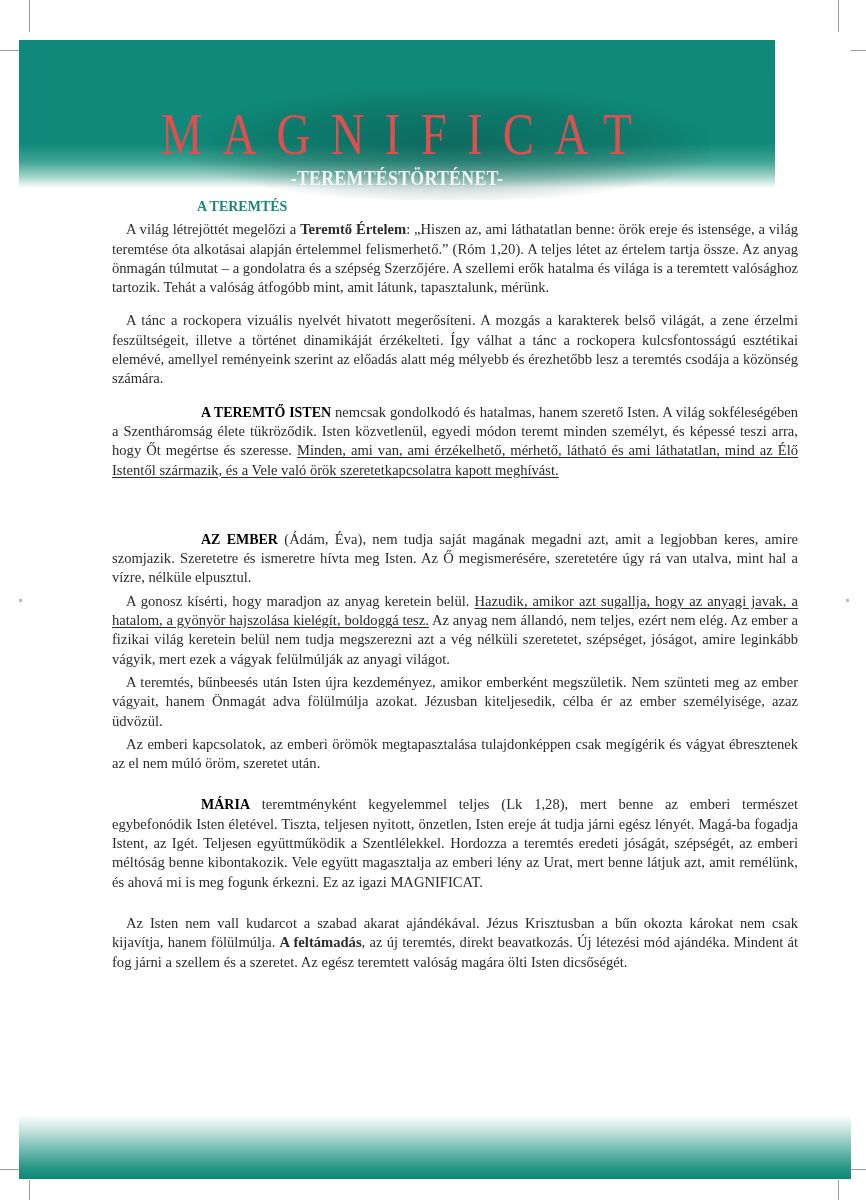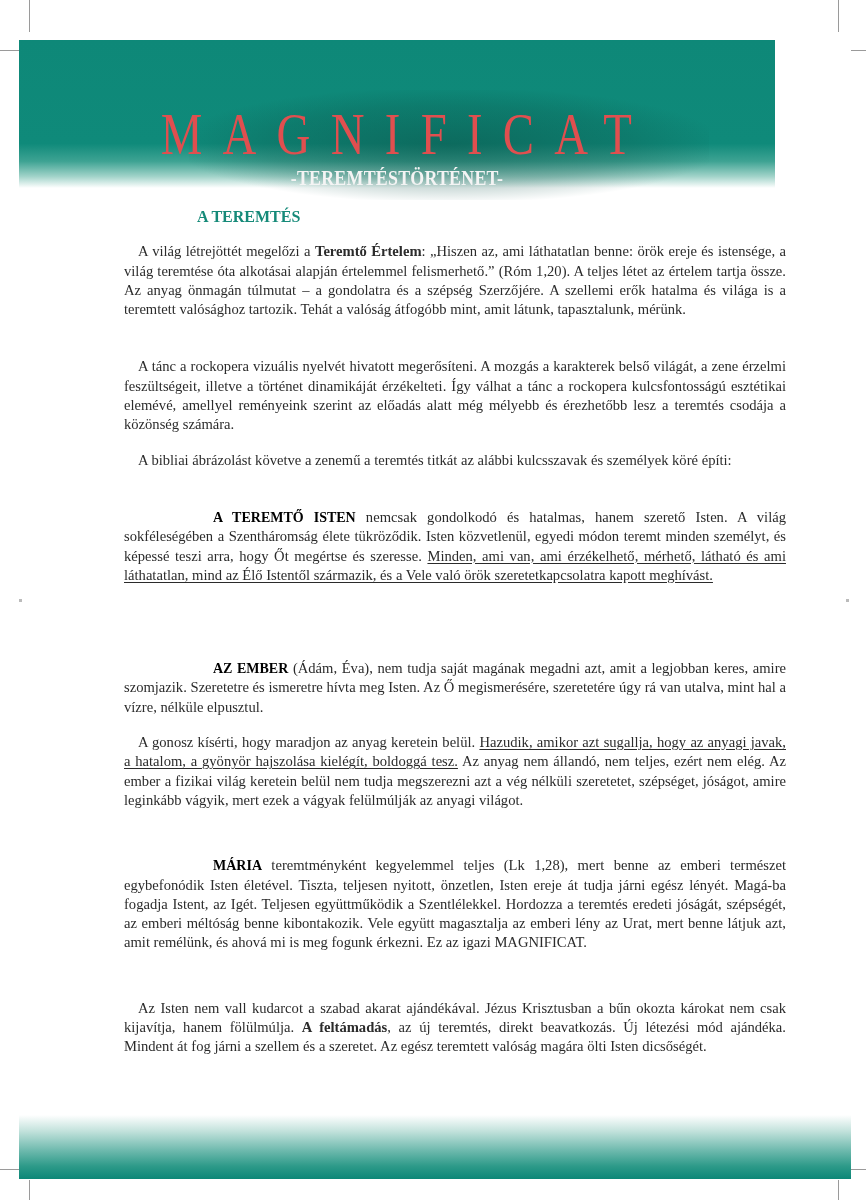--- a/index.html
+++ b/index.html
@@ -11,23 +11,23 @@
     background: radial-gradient(ellipse at center, rgba(10,80,70,0.55) 0%, rgba(10,80,70,0.25) 50%, rgba(10,80,70,0) 75%); }
   .title { position:absolute; left:0; right:0; top:64px; text-align:center;
     font-family:"Liberation Serif", serif; font-size:60px; color:#e04f4f; letter-spacing:26px;
     transform:scaleX(0.78); transform-origin:center; padding-left:24px; line-height:1; }
   .subtitle { position:absolute; left:0; right:0; top:126px; text-align:center;
     font-family:"Liberation Serif", serif; font-weight:bold; font-size:21px; color:#f4f4f4;
     transform:scaleX(0.85); letter-spacing:0.3px; }
   .footer { position:absolute; left:19px; top:1115px; width:832px; height:64px;
     background: linear-gradient(to bottom, #ffffff 0%, #c3e2dc 25%, #6fbaae 55%, #2d9a89 80%, #0c8777 100%); }
   .content { position:absolute; left:108px; top:193px; width:694px; font-size:14.6px; line-height:19.3px; text-align:justify; }
-  .content p { margin:16px; text-indent:14px; }
+  .content p { margin:4px; text-indent:14px; }
   .h { color:#000000; font-weight:bold; font-size:14px; }
-  .section-head { margin:14px 0 0 89px; color:#168a79; font-weight:bold; font-size:16px; }
+  .section-head { margin:4px 0 0 89px; color:#168a79; font-weight:bold; font-size:14px; }
   .lead { text-indent:89px !important; }
   .gap1 { height:6px; }
   .gap2 { height:14px; }
   .gap3 { height:28px; }
   u { text-decoration:underline; text-underline-offset:2px; }
   b { font-weight:bold; }
 </style>
 </head>
 <body>
 
@@ -47,30 +47,31 @@
   <div class="title">MAGNIFICAT</div>
   <div class="subtitle">-TEREMTÉSTÖRTÉNET-</div>
 </div>
 
 <div class="content">
 
   <div class="section-head">A TEREMTÉS</div>
   <p><span>A világ létrejöttét megelőzi a </span><b>Teremtő Értelem</b><span>: „Hiszen az, ami láthatatlan benne: örök ereje és istensége, a világ teremtése óta alkotásai alapján értelemmel felismerhető.” (Róm 1,20).  A teljes létet az értelem tartja össze. Az anyag önmagán túlmutat – a gondolatra és a szépség Szerzőjére. A szellemi erők hatalma és világa is a teremtett valósághoz tartozik. Tehát a valóság átfogóbb mint, amit látunk, tapasztalunk, mérünk.</span></p>
   <div class="gap1"></div>
   <p>A tánc a rockopera vizuális nyelvét hivatott megerősíteni. A mozgás a karakterek belső világát, a zene érzelmi feszültségeit, illetve a történet dinamikáját érzékelteti. Így válhat a tánc a rockopera kulcsfontosságú esztétikai elemévé, amellyel reményeink szerint az előadás alatt még mélyebb és érezhetőbb lesz a teremtés csodája a közönség számára.</p>
-  <p>A bibliai ábrázolást követve a zenemű a teremtés titkát az alábbi kulcsszavak és személyek köré építi:</p>
   <div class="gap1"></div>
 
   <p class="lead"><span class="h">A TEREMTŐ ISTEN</span><span> nemcsak gondolkodó és hatalmas, hanem szerető Isten. A világ sokféleségében a Szentháromság élete tükröződik. Isten közvetlenül, egyedi módon teremt minden személyt, és képessé teszi arra, hogy Őt megértse és szeresse. </span><u>Minden, ami van, ami érzékelhető, mérhető, látható és ami láthatatlan, mind az Élő Istentől származik, és a Vele való örök szeretetkapcsolatra kapott meghívást.</u></p>
   <div class="gap2"></div>
 
   <div class="gap3"></div>
 
   <p class="lead"><span class="h">AZ EMBER</span><span> (Ádám, Éva), nem tudja saját magának megadni azt, amit a legjobban keres, amire szomjazik. Szeretetre és ismeretre hívta meg Isten. Az Ő megismerésére, szeretetére úgy rá van utalva, mint hal a vízre, nélküle elpusztul.</span></p>
   <p><span>A gonosz kísérti, hogy maradjon az anyag keretein belül. </span><u>Hazudik, amikor azt sugallja, hogy az anyagi javak, a hatalom, a gyönyör hajszolása kielégít, boldoggá tesz.</u><span> Az anyag nem állandó, nem teljes, ezért nem elég. Az ember a fizikai világ keretein belül nem tudja megszerezni azt a vég nélküli szeretetet, szépséget, jóságot, amire leginkább vágyik, mert ezek a vágyak felülmúlják az anyagi világot.</span></p>
+  <p>A teremtés, bűnbeesés után Isten újra kezdeményez, amikor emberként megszületik. Nem szünteti meg az ember vágyait, hanem Önmagát adva fölülmúlja azokat. Jézusban kiteljesedik, célba ér az ember személyisége, azaz üdvözül.</p>
+  <p>Az emberi kapcsolatok, az emberi örömök megtapasztalása tulajdonképpen csak megígérik és vágyat ébresztenek az el nem múló öröm, szeretet után.</p>
   <div class="gap2"></div>
 
   <p class="lead"><span class="h">MÁRIA</span><span> teremtményként kegyelemmel teljes (Lk 1,28), mert benne az emberi természet egybefonódik Isten életével. Tiszta, teljesen nyitott, önzetlen, Isten ereje át tudja járni egész lényét. Magá-ba fogadja Istent, az Igét. Teljesen együttműködik a Szentlélekkel. Hordozza a teremtés eredeti jóságát, szépségét, az emberi méltóság benne kibontakozik. Vele együtt magasztalja az emberi lény az Urat, mert benne látjuk azt, amit remélünk, és ahová mi is meg fogunk érkezni. Ez az igazi MAGNIFICAT.</span></p>
   <div class="gap2"></div>
 
   <p><span>Az Isten nem vall kudarcot a szabad akarat ajándékával. Jézus Krisztusban a bűn okozta károkat nem csak kijavítja, hanem fölülmúlja. </span><b>A feltámadás</b><span>, az új teremtés, direkt beavatkozás. Új létezési mód ajándéka. Mindent át fog járni a szellem és a szeretet. Az egész teremtett valóság magára ölti Isten dicsőségét.</span></p>
 </div>
 
 <div class="footer"></div>
 

